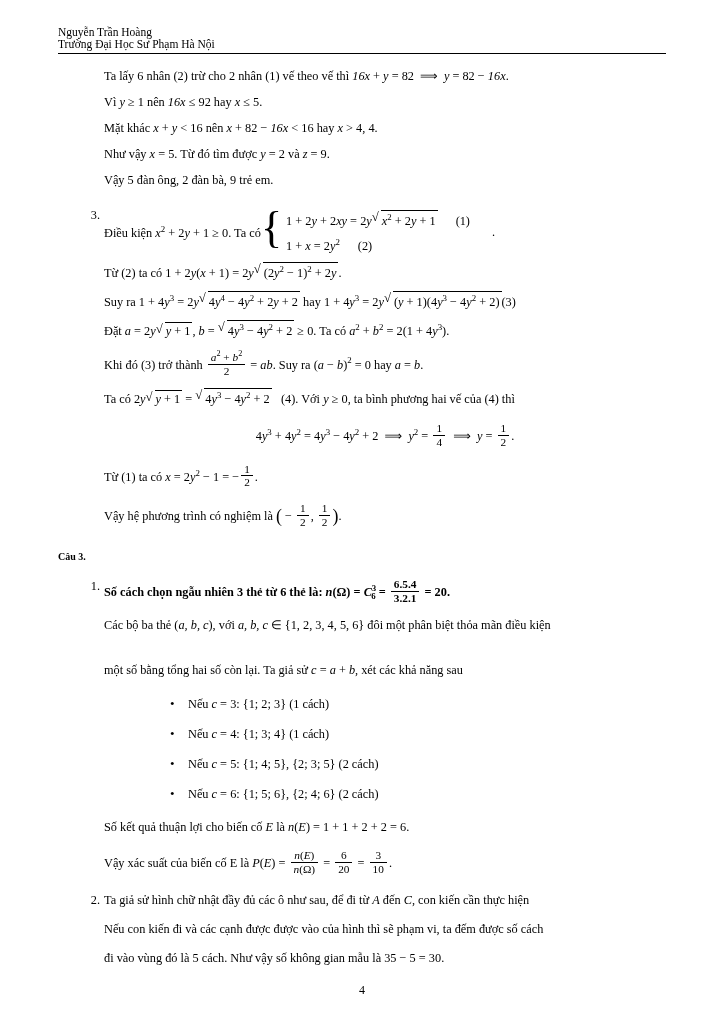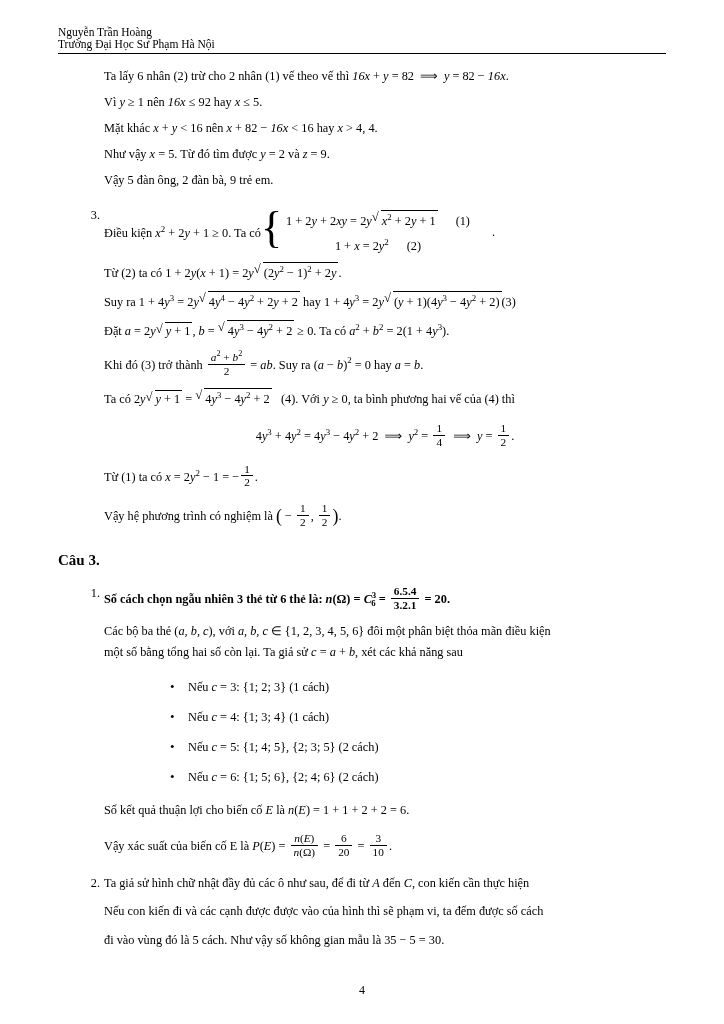--- a/index.html
+++ b/index.html
@@ -68,21 +68,21 @@
   }
   .bullet-item > .dot {
     position: absolute;
     left: 2px;
     top: -1px;
     font-size: 13px;
   }
 
   .section-title {
     font-weight: bold;
-    font-size: 15px;
+    font-size: 10px;
     margin: 22px 0 14px 0;
   }
 
   
   .mi { font-family: "Liberation Serif", serif; font-style: italic; }
   .mn, .mo { font-family: "Liberation Serif", serif; font-style: normal; }
   .frac {
     display: inline-block;
     vertical-align: -0.52em;
     text-align: center;
@@ -127,21 +127,21 @@
     font-size: 44px;
     line-height: 0.95;
     margin-right: 4px;
     font-family: "Liberation Serif", serif;
   }
   .system .rows {
     display: flex;
     flex-direction: column;
     justify-content: center;
   }
-  .system .rows > div { margin: 3px 0; white-space: nowrap; text-align: center; }
+  .system .rows > div { margin: 3px 0; white-space: nowrap; }
 
   .eq-row { display: flex; align-items: center; }
 
   .footer-page {
     position: absolute;
     bottom: 26px;
     left: 0;
     width: 724px;
     text-align: center;
     font-size: 12px;
@@ -227,21 +227,21 @@
     </div>
 
     <div class="section-title">Câu 3.</div>
 
     <div class="num-item">
       <span class="marker">1.</span>
 
       <p class="line" style="margin-bottom:12px;font-weight:bold;">
         Số cách chọn ngẫu nhiên 3 thẻ từ 6 thẻ là: <span class="mi">n</span>(Ω) = <span class="mi">C</span><span class="sup">3</span><span class="sub" style="margin-left:-5px;">6</span> = <span class="frac"><span class="top">6.5.4</span><span class="bot">3.2.1</span></span> = <span class="mn">20</span>.
       </p>
-      <p class="line" style="margin-bottom:4px;">
+      <p class="line" style="margin-bottom:28px;">
         Các bộ ba thẻ (<span class="mi">a, b, c</span>), với <span class="mi">a, b, c</span> ∈ {<span class="mn">1, 2, 3, 4, 5, 6</span>} đôi một phân biệt thỏa mãn điều kiện
       </p>
       <p class="line" style="margin-bottom:18px;">
         một số bằng tổng hai số còn lại. Ta giả sử <span class="mi">c</span> = <span class="mi">a</span> + <span class="mi">b</span>, xét các khả năng sau
       </p>
 
       <div style="margin-left:-20px;">
         <div class="bullet-item">
           <span class="dot">•</span>
           <span>Nếu <span class="mi">c</span> = <span class="mn">3</span>: {<span class="mn">1</span>; <span class="mn">2</span>; <span class="mn">3</span>} (1 cách)</span>

